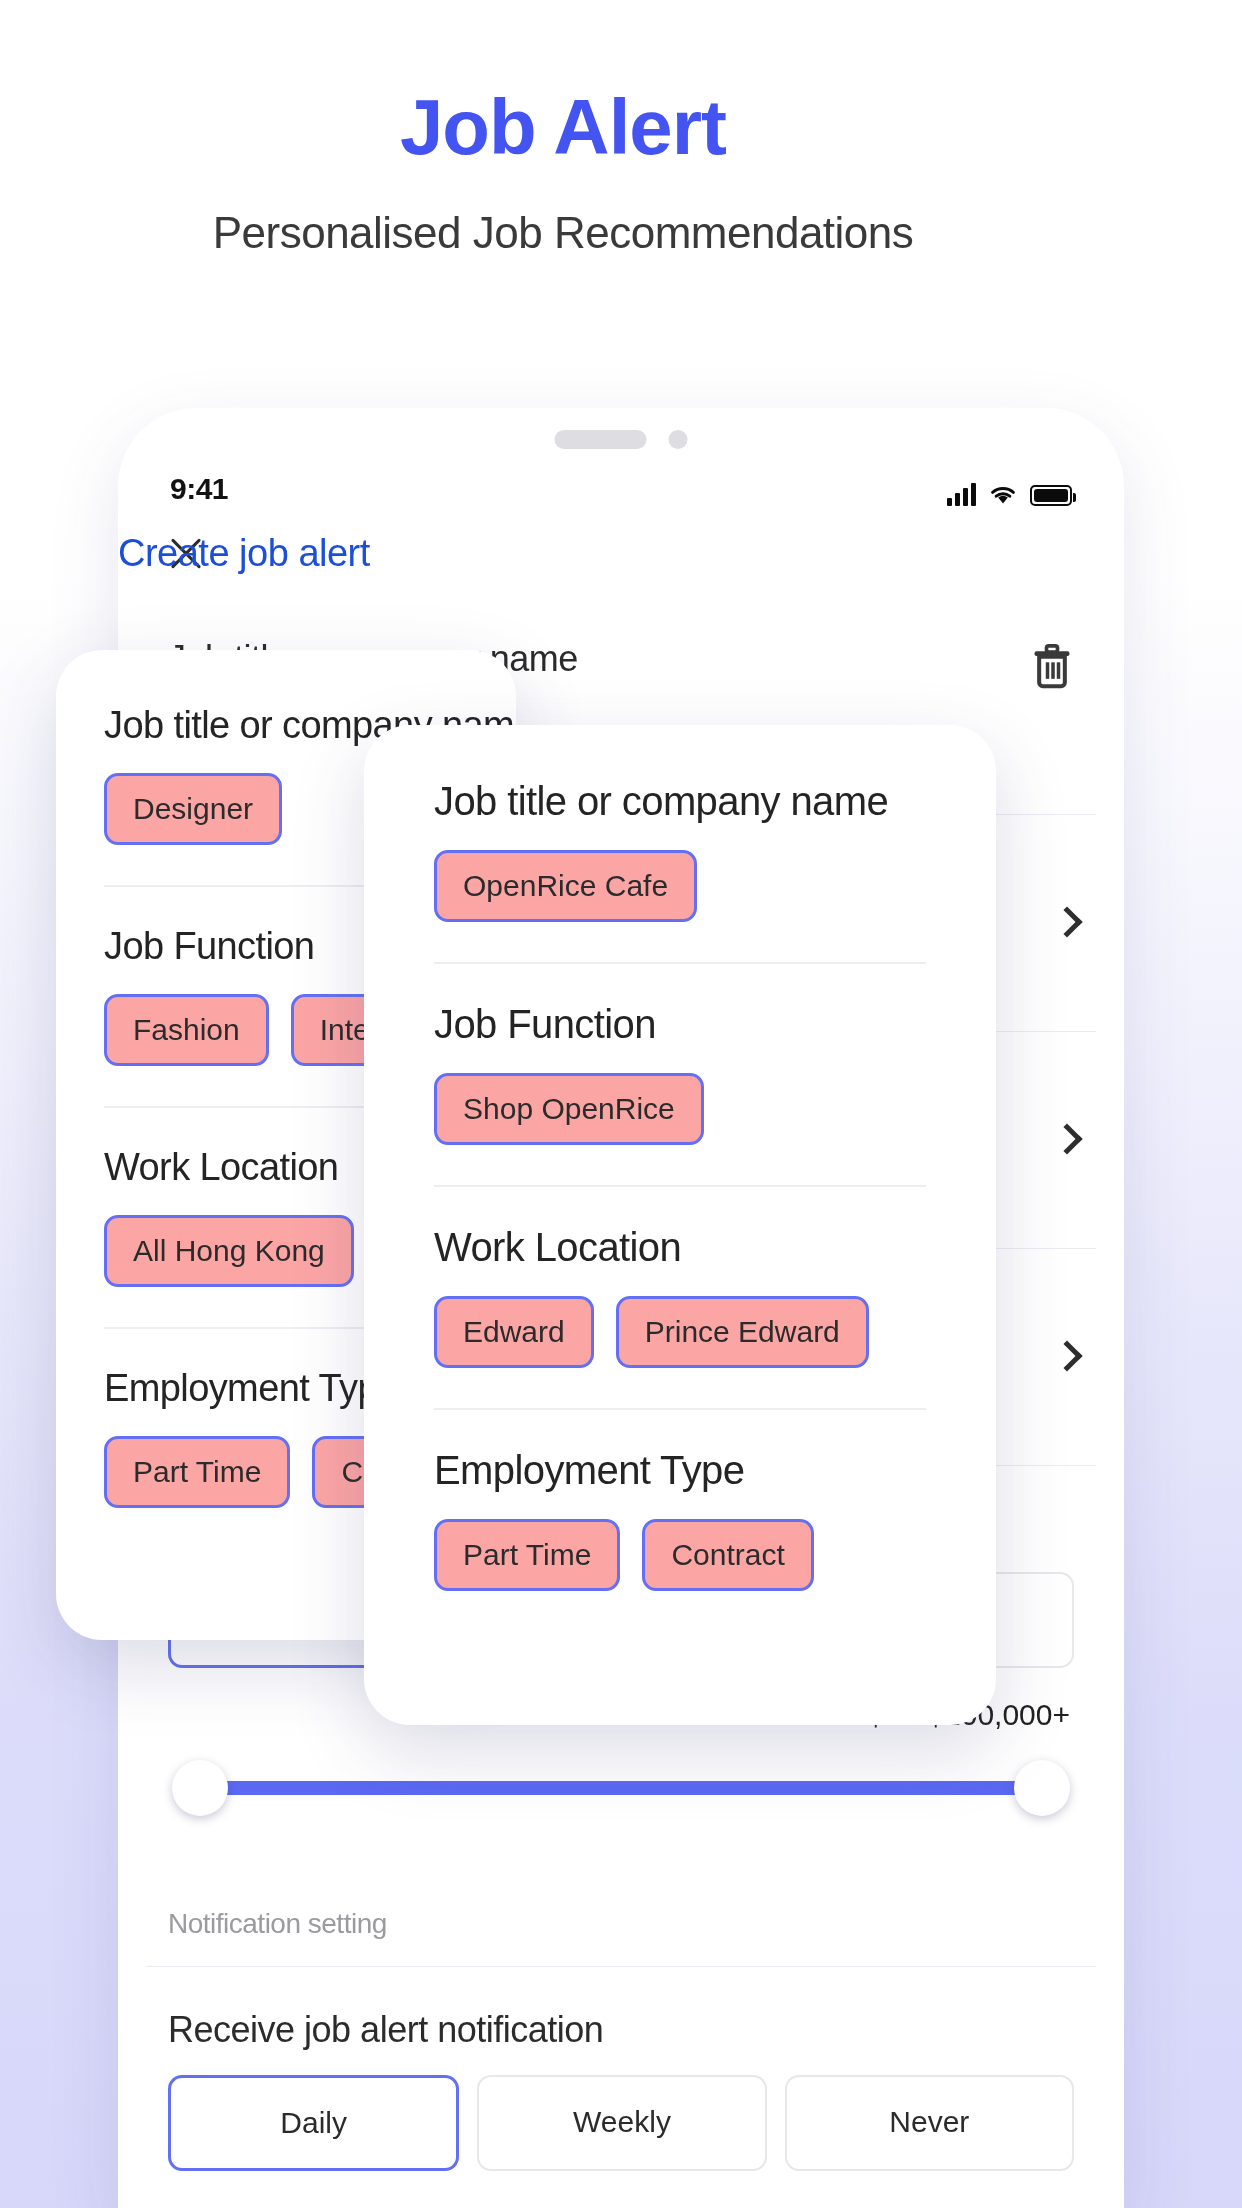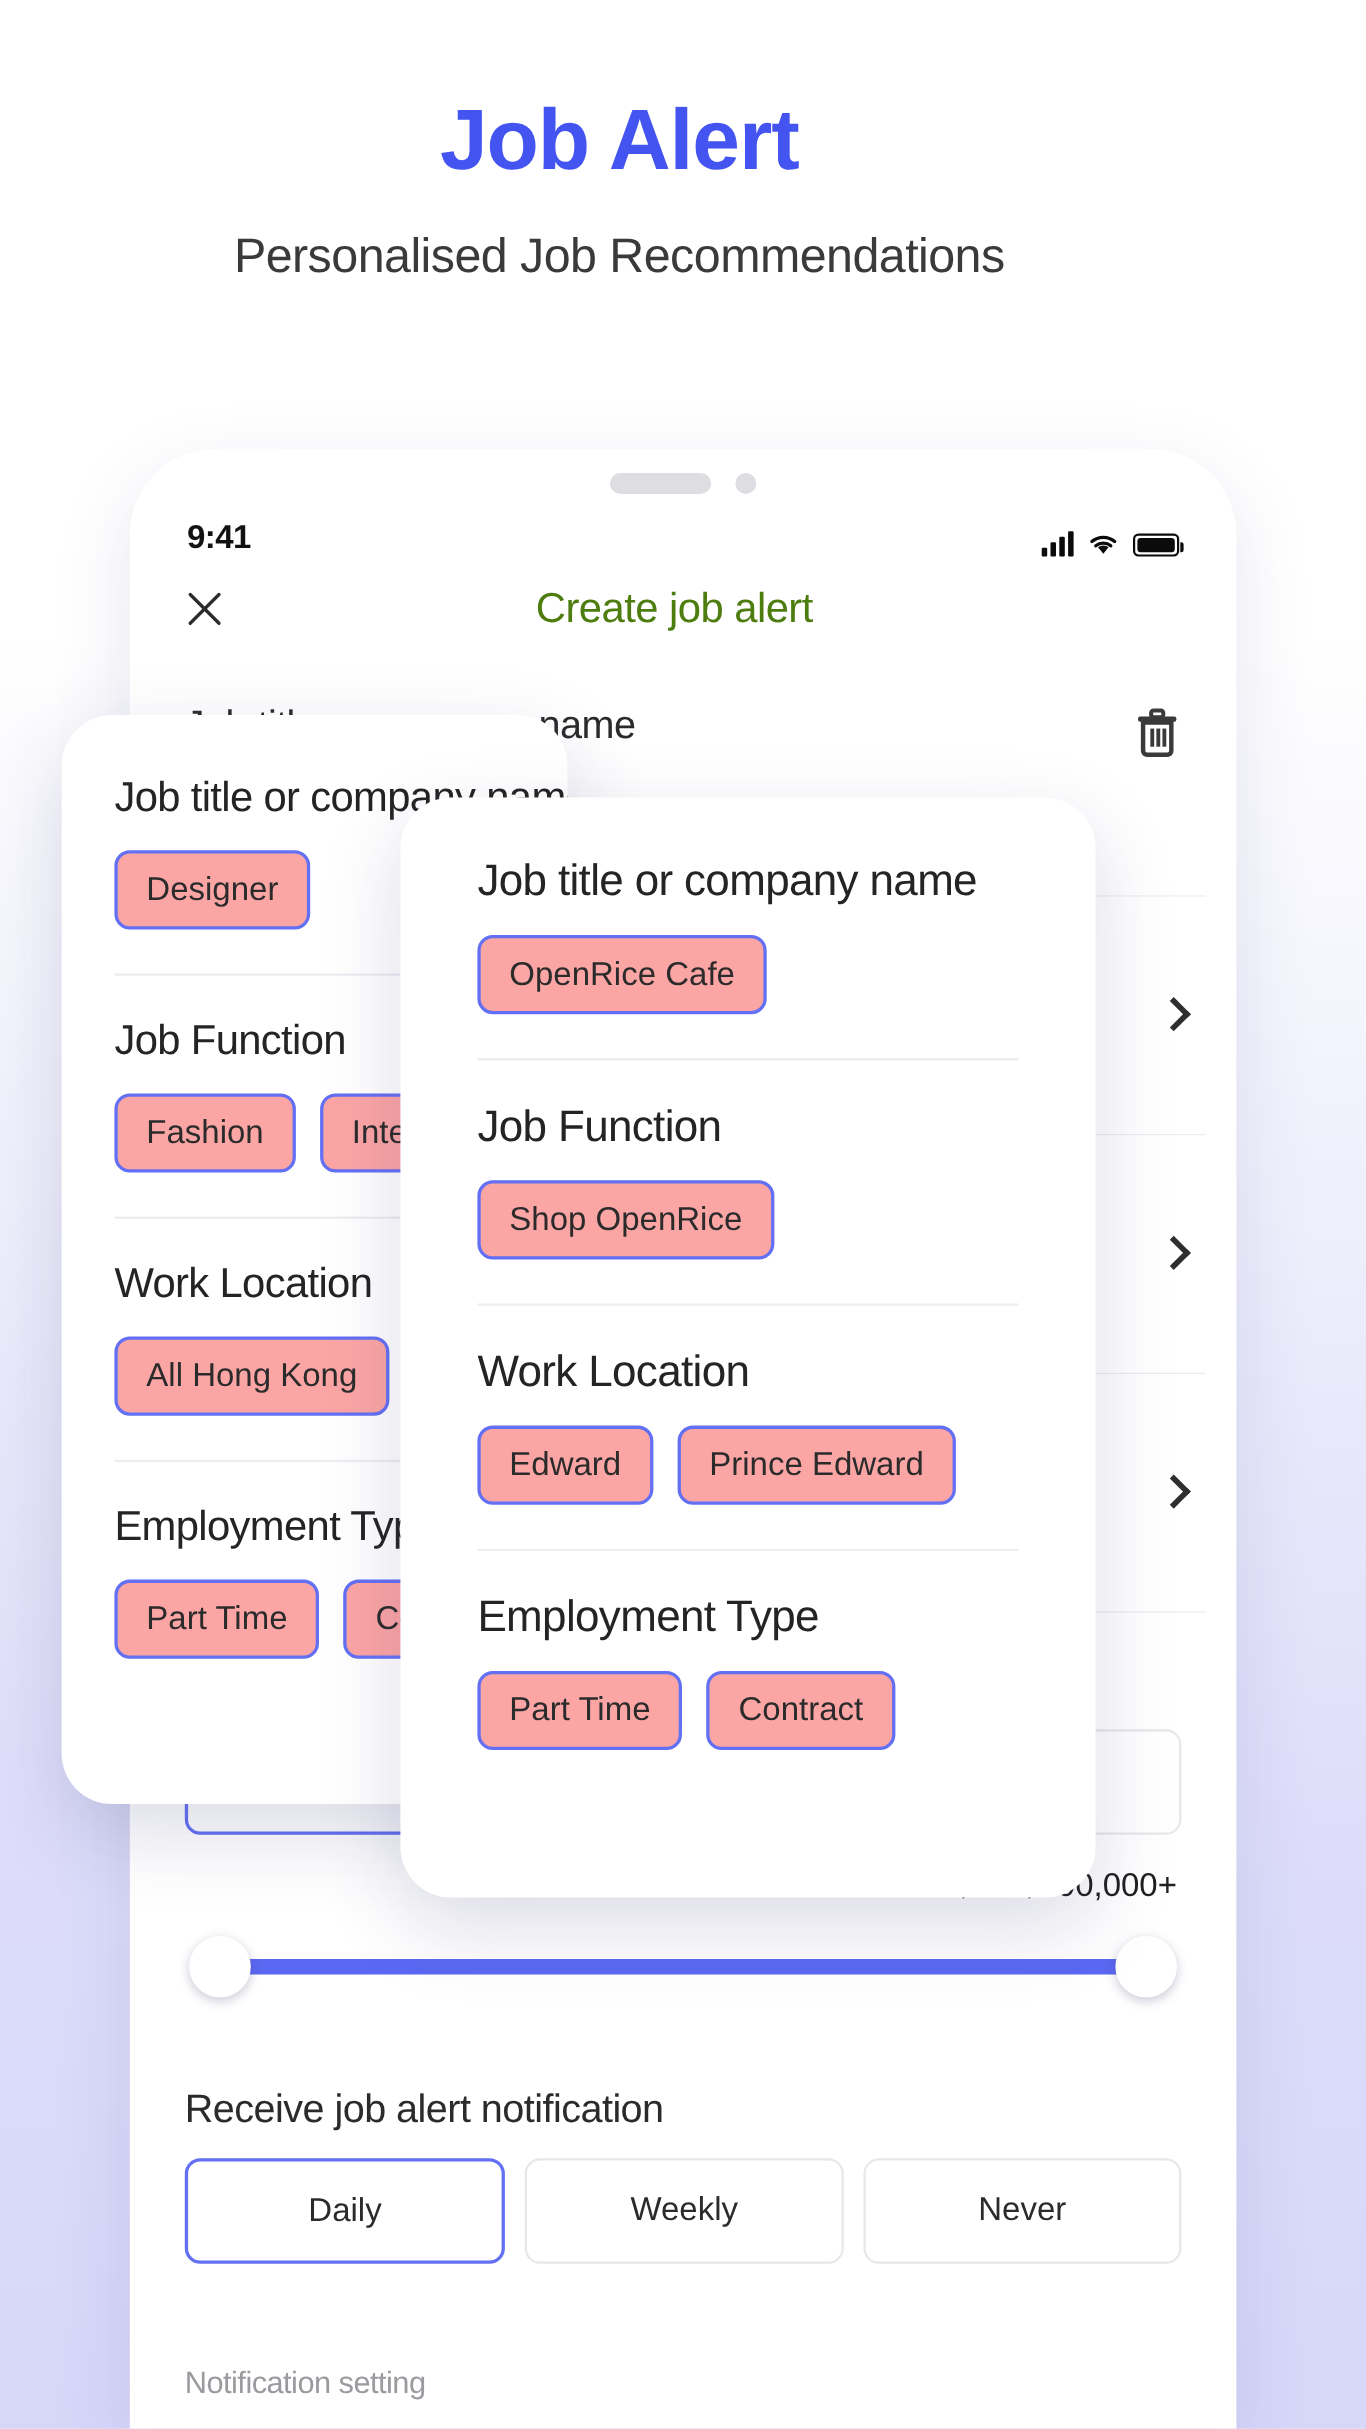--- a/index.html
+++ b/index.html
@@ -71,22 +71,22 @@
     display:flex; align-items:center; padding: 0 44px;
   }
   .nav-close { width:48px; height:48px; position:relative; cursor:pointer; }
   .nav-close::before, .nav-close::after{
     content:""; position:absolute; left:4px; top:23px; width:40px; height:3px;
     background:#2b2b2b; border-radius:2px;
   }
   .nav-close::before{ transform:rotate(45deg); }
   .nav-close::after { transform:rotate(-45deg); }
   .nav-title {
-    position:absolute; left:0; right:16px; text-align:center;
-    font-size:38px; color:#4d7c0f; letter-spacing:-0.5px; pointer-events:none;
+    position:absolute; left:0; right:16px; text-align:left;
+    font-size:38px; color:#1d4ed8; letter-spacing:-0.5px; pointer-events:none;
   }
 
   
   .form { position:absolute; left:0; top:190px; width:100%; padding: 0 28px; }
   .frow {
     position:relative; padding: 40px 22px 38px 22px;
     border-bottom:1px solid #eceaf1;
   }
   .frow .chev {
     position:absolute; right:22px; top:50%; margin-top:-16px;
@@ -235,31 +235,31 @@
         <div class="sbtn">Daily</div>
       </div>
       <div class="range-val">$0 - $100,000+</div>
       <div class="slider">
         <div class="track"></div>
         <div class="knob lo"></div>
         <div class="knob hi"></div>
       </div>
     </div>
 
+    <div class="frow" style="padding-top:54px;padding-bottom:26px;">
+      <div class="flabel dim" style="margin-bottom:0;">Notification setting</div>
+    </div>
     <div class="frow" style="border-bottom:none;padding-top:42px;">
       <div class="flabel">Receive job alert notification</div>
       <div class="seg">
         <div class="sbtn on">Daily</div>
         <div class="sbtn">Weekly</div>
         <div class="sbtn">Never</div>
       </div>
     </div>
-    <div class="frow" style="padding-top:54px;padding-bottom:26px;">
-      <div class="flabel dim" style="margin-bottom:0;">Notification setting</div>
-    </div>
 
   </div>
 </div>
 
 <div class="ocard ocard-back">
   <div class="osec">
     <div class="osec-title">Job title or company name</div>
     <div class="osec-chips">
       <span class="chip">Designer</span>
     </div>

